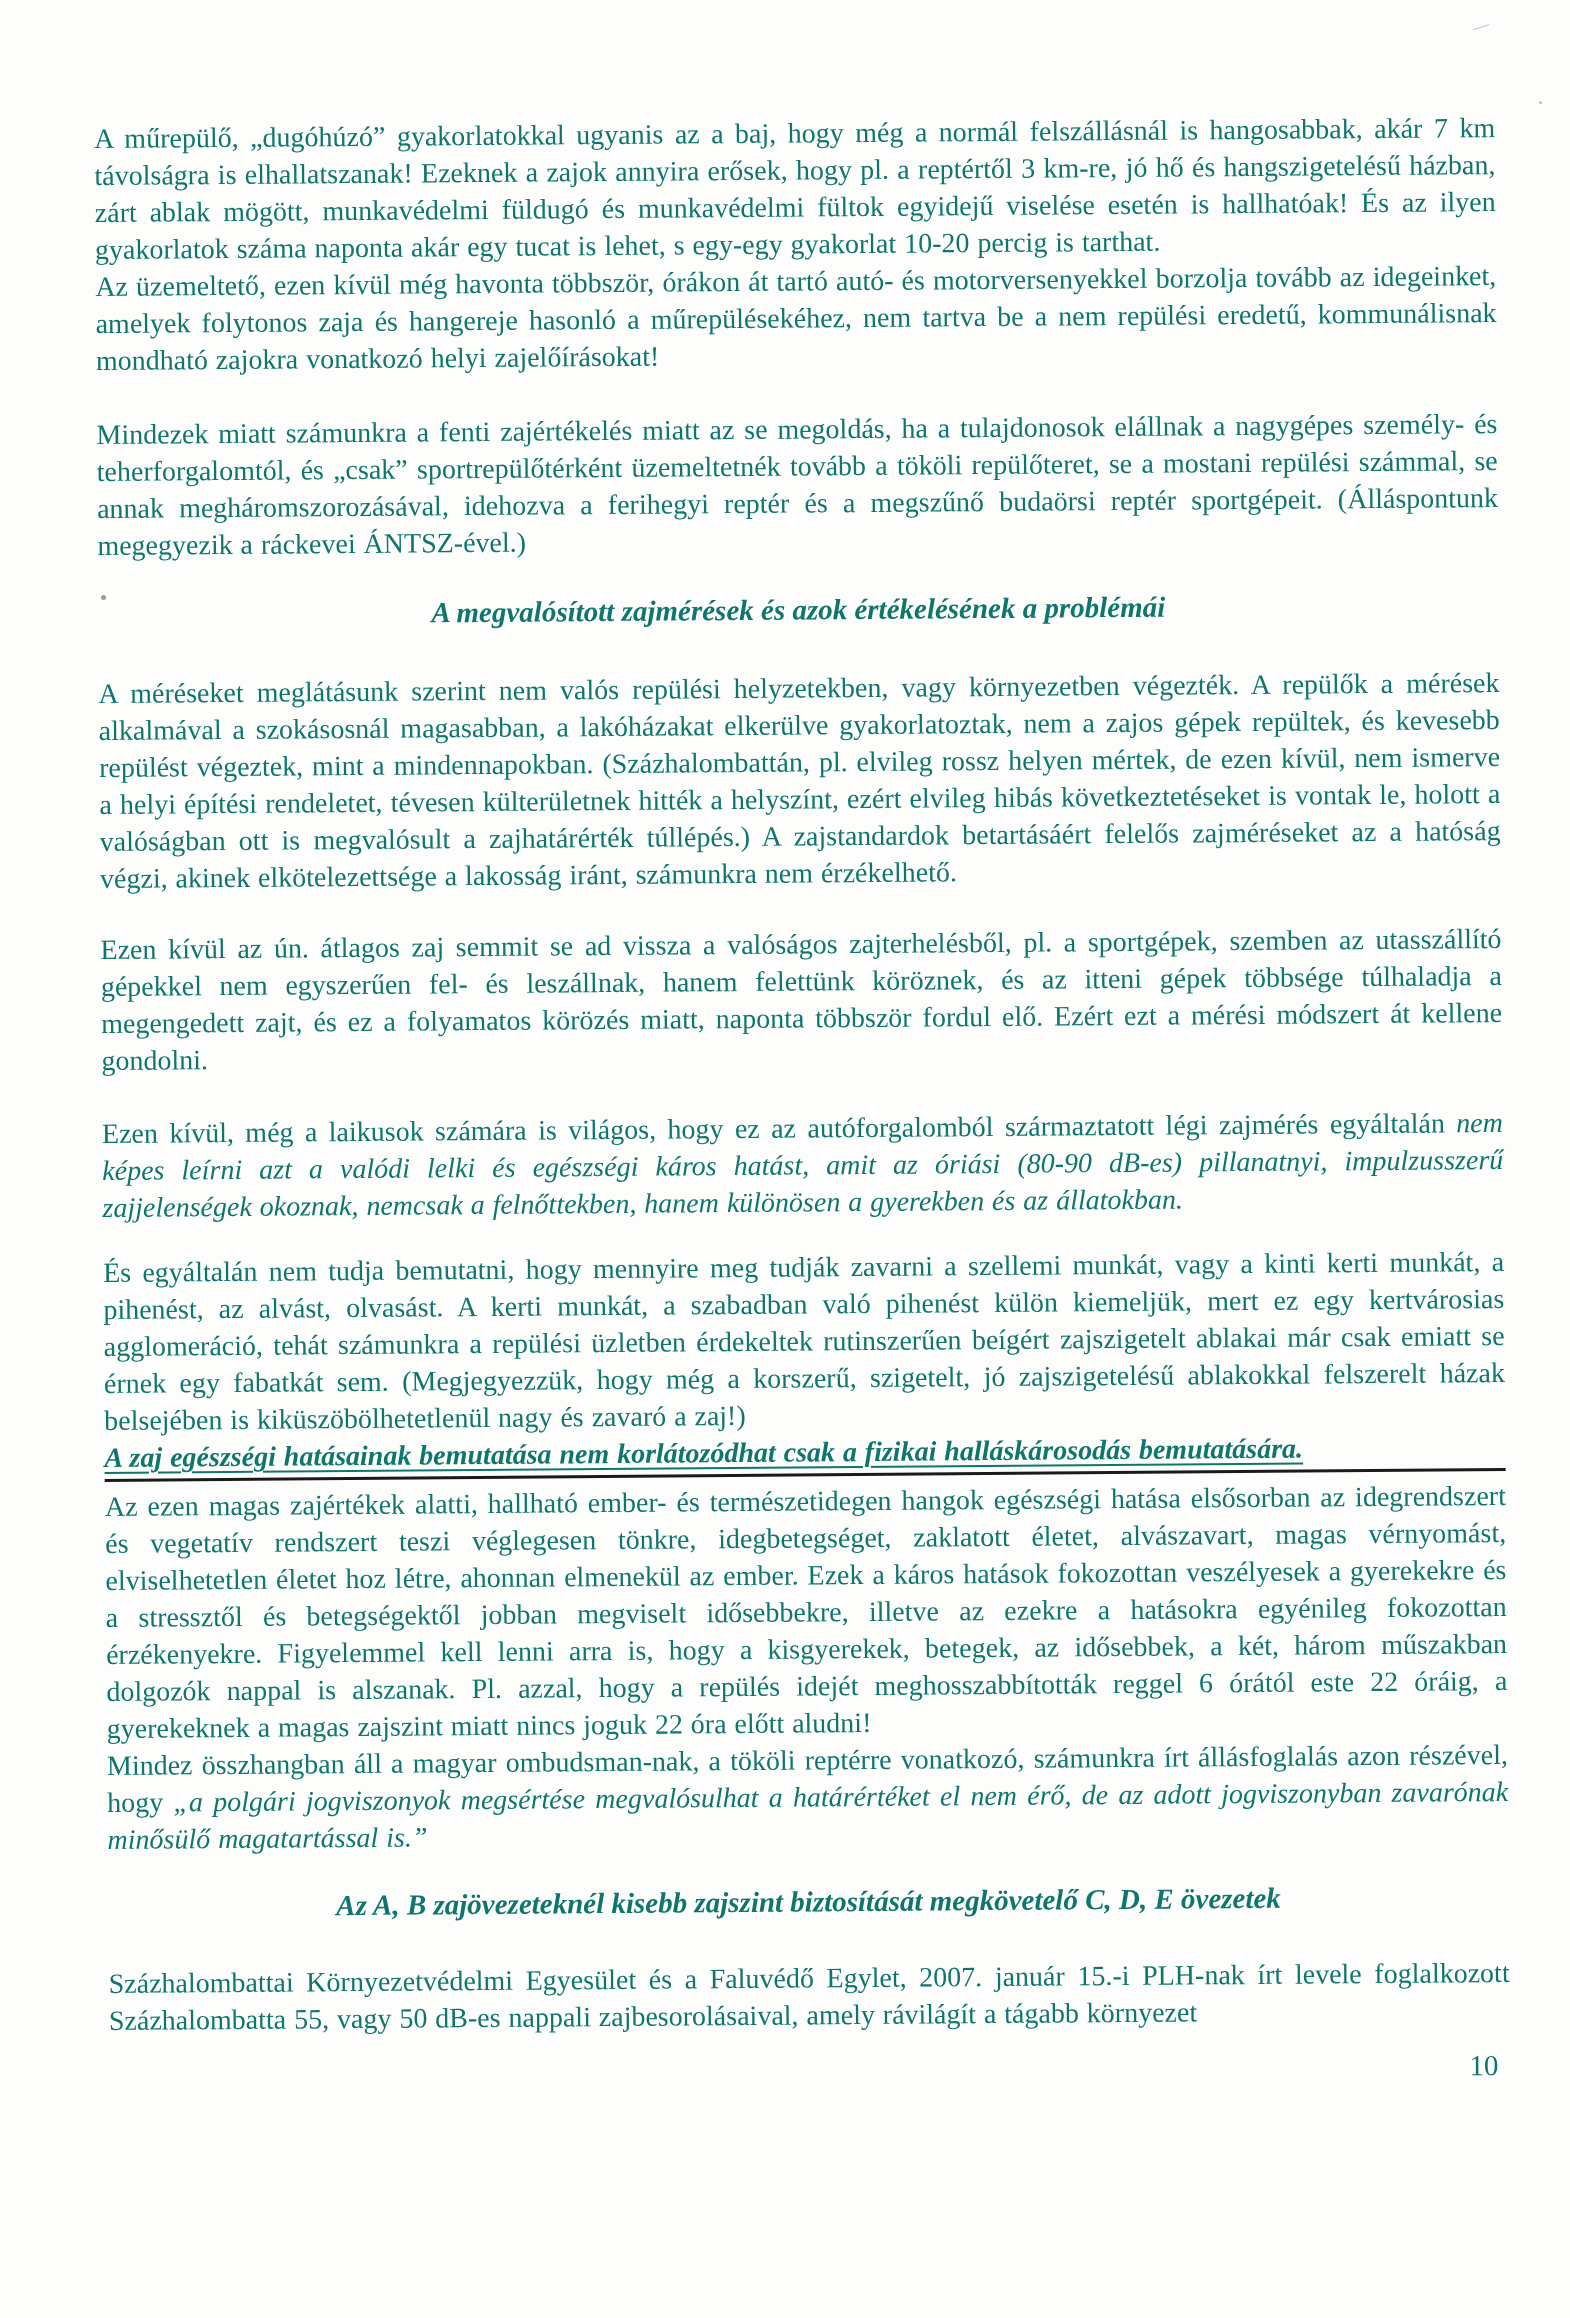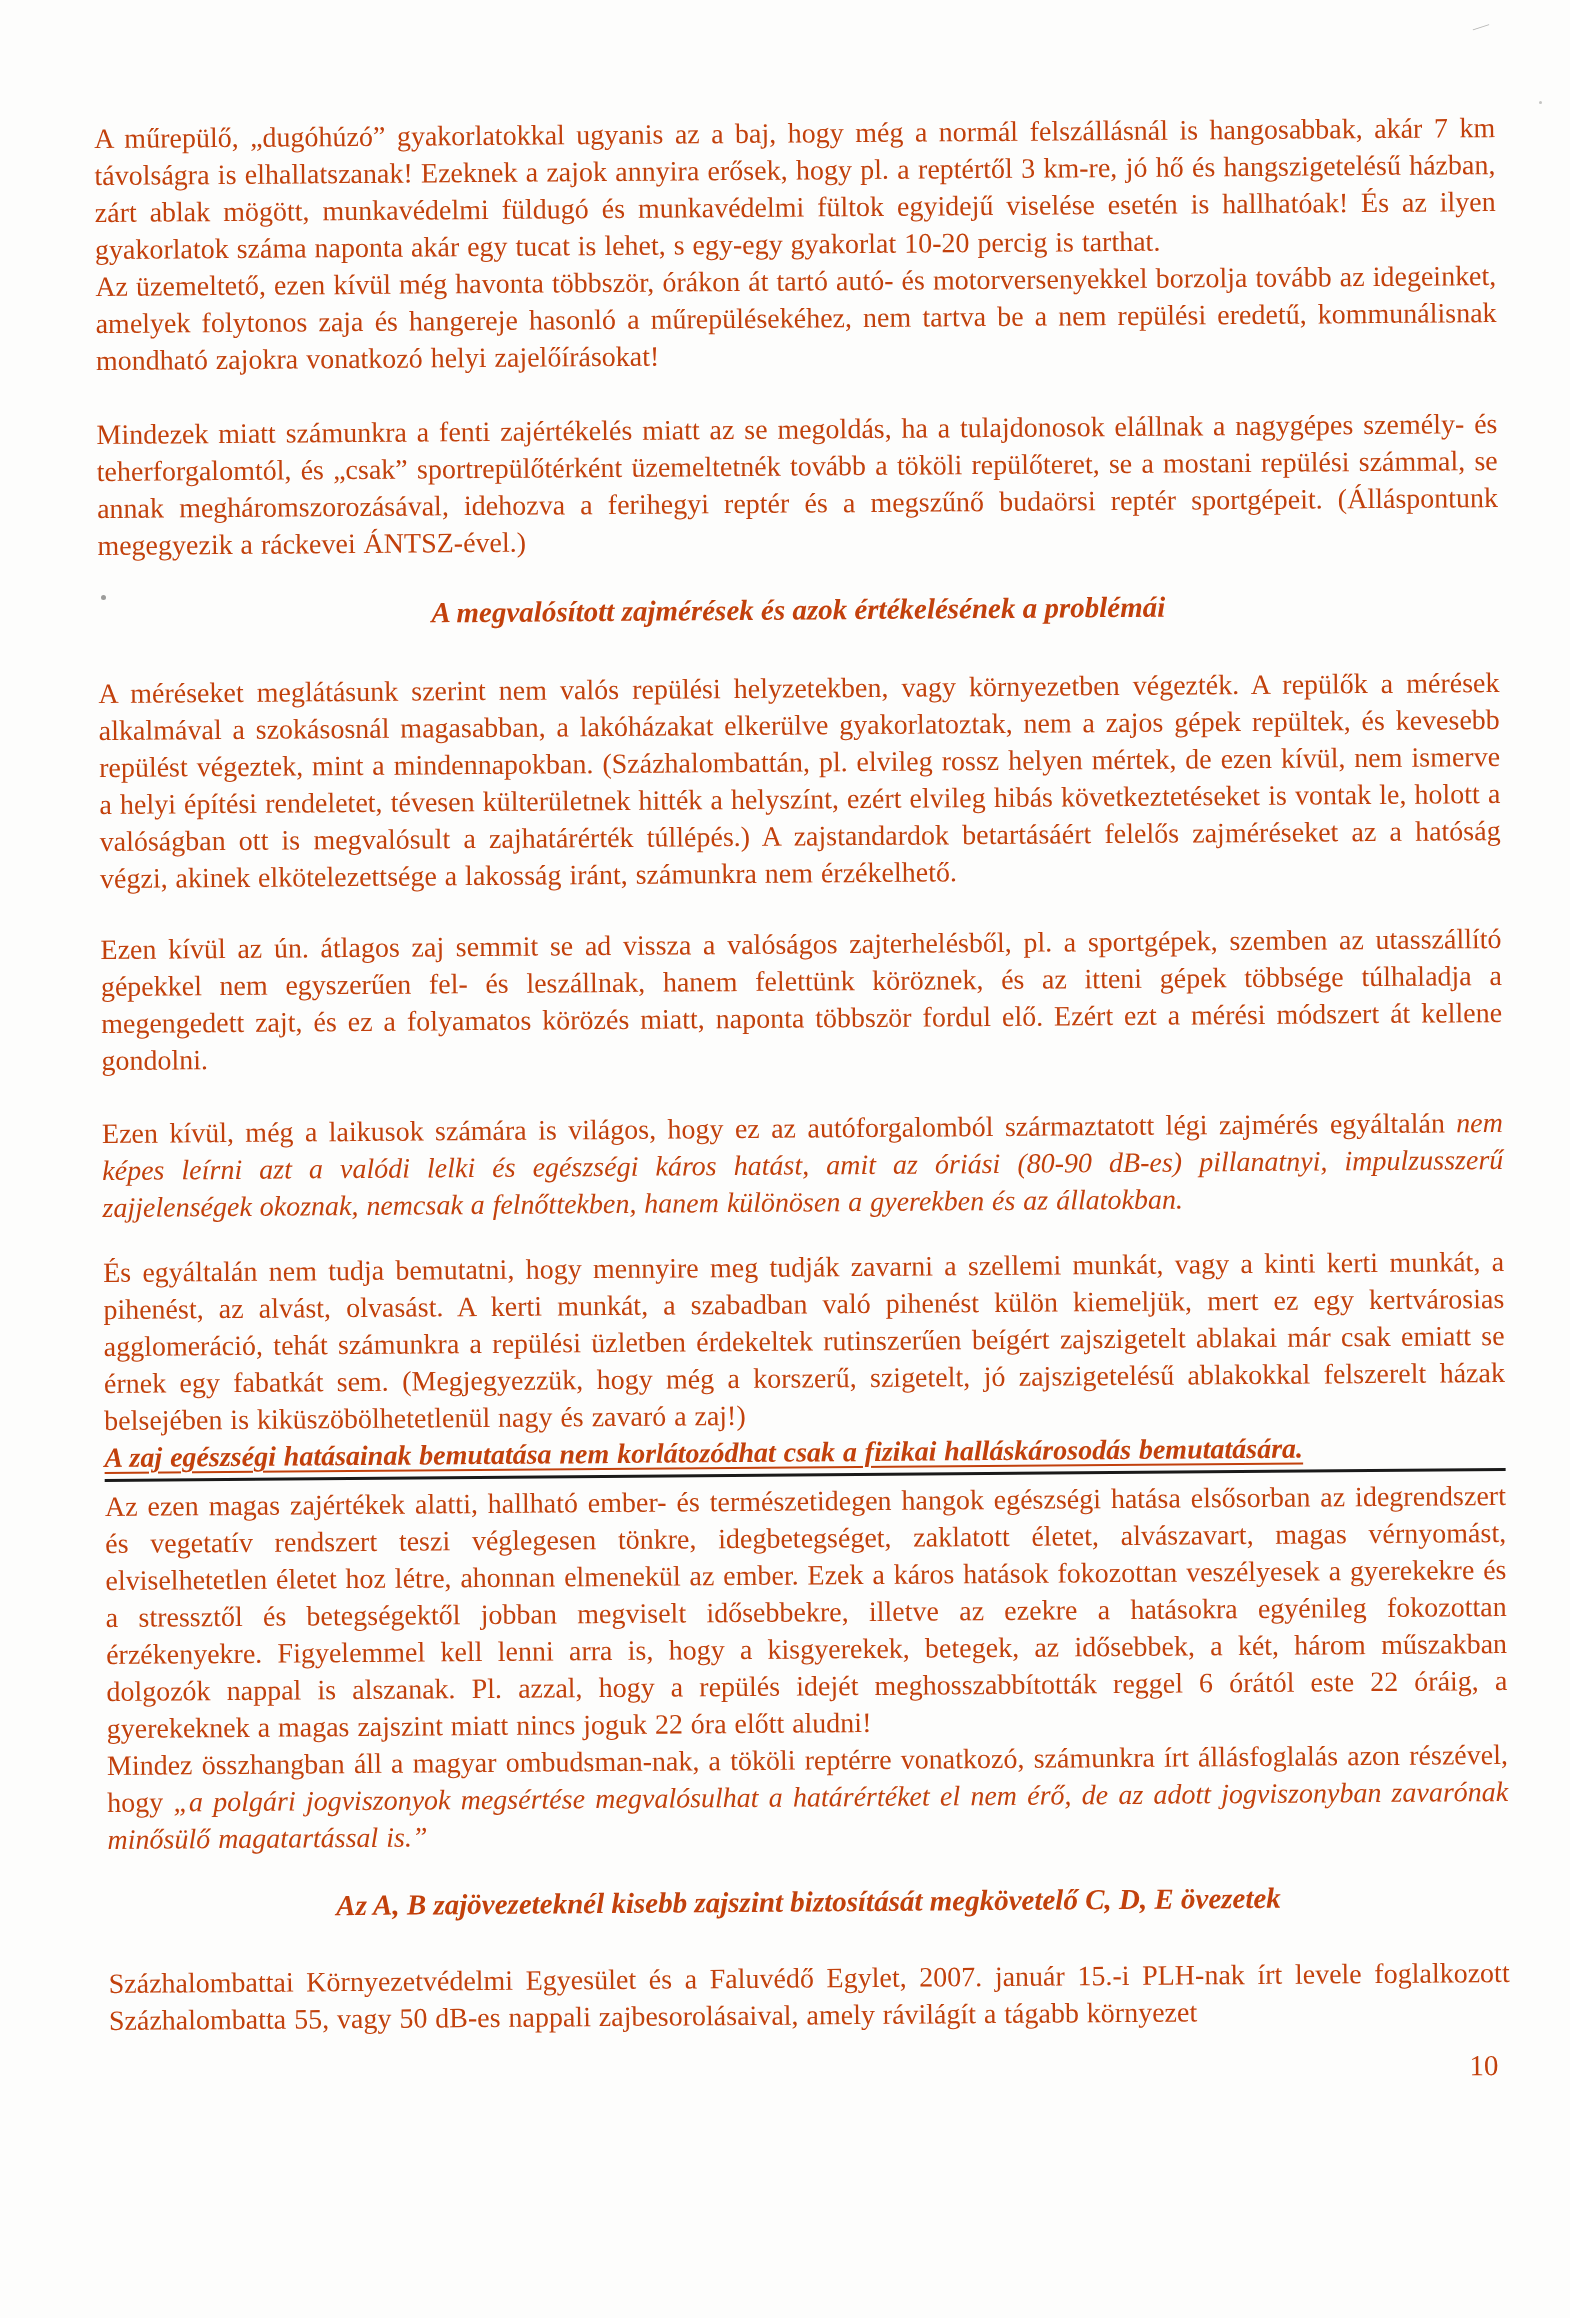--- a/index.html
+++ b/index.html
@@ -6,21 +6,21 @@
   body{
     width:1570px;height:2319px;
     background:#e9e9e7;
     font-family:"Liberation Serif", serif;
     overflow:hidden;
   }
   .page{
     position:absolute;left:0;top:0;
     width:1570px;height:2319px;
     background:#fdfdfc;
-    color:#c2410c;
+    color:#0f766e;
     overflow:hidden;
   }
   .content{
     position:absolute;
     left:94px;top:120px;
     width:1401px;
     transform:rotate(-0.45deg);
     transform-origin:0 0;
   }
   .para{

